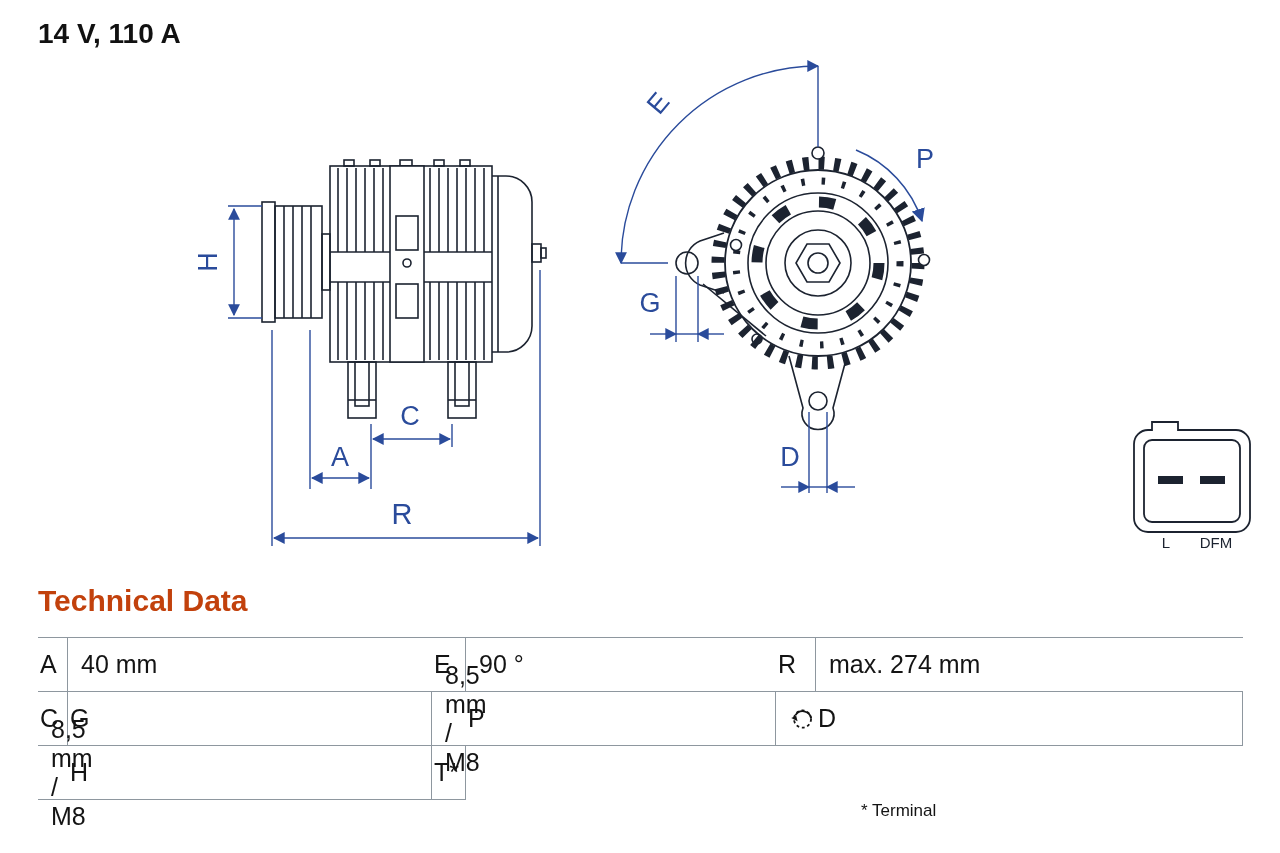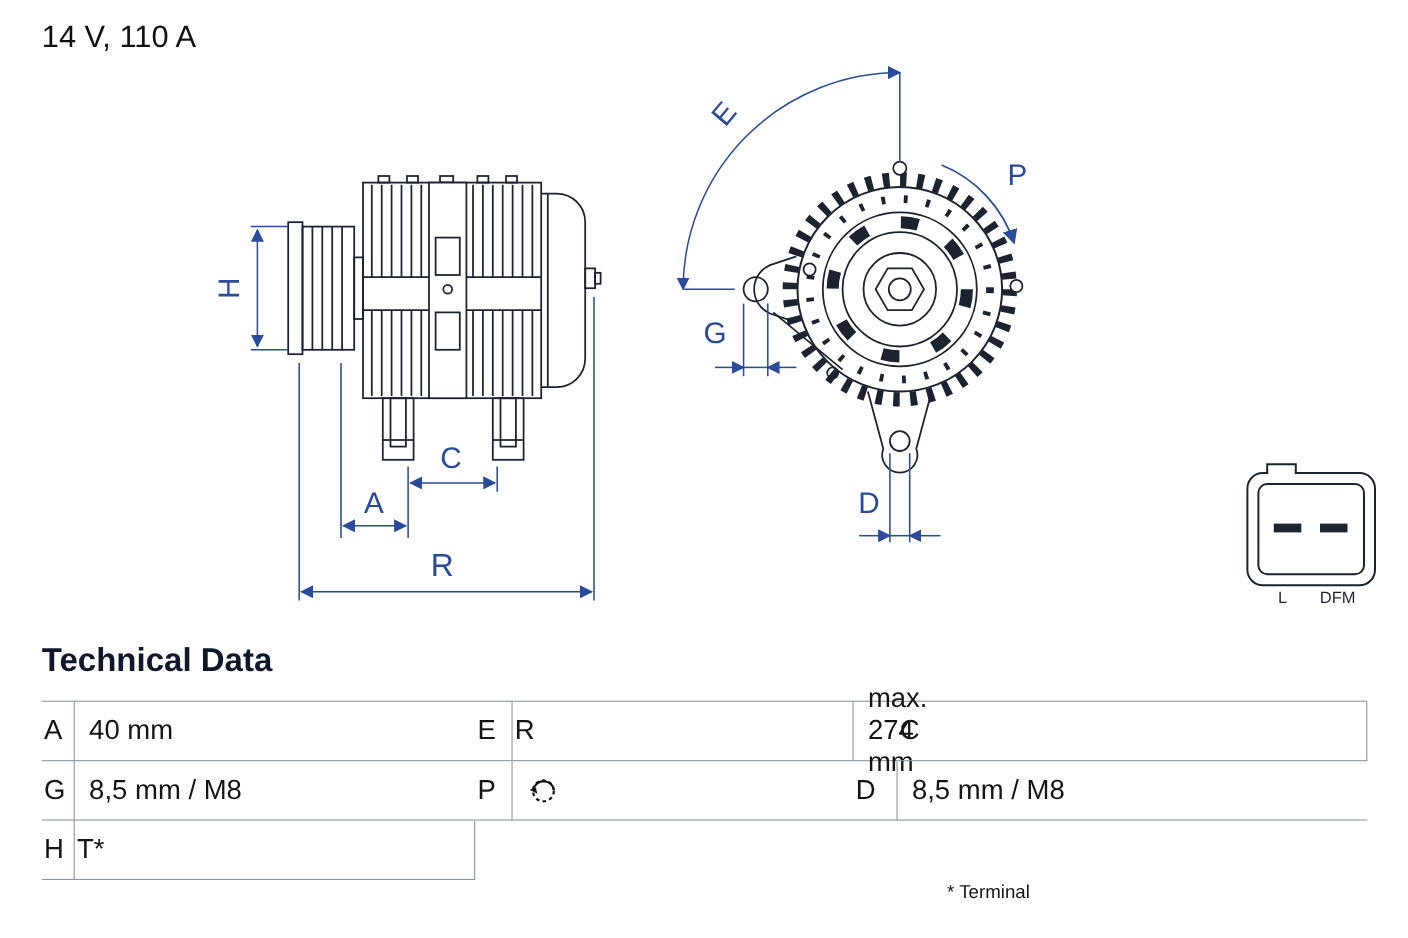--- a/index.html
+++ b/index.html
@@ -2,30 +2,30 @@
 <html><head>
 <meta charset="utf-8">
 <style>
   html,body{margin:0;padding:0;background:#fff;}
   body{
     width:1280px;height:853px;position:relative;overflow:hidden;
     font-family:"Liberation Sans",sans-serif;color:#151515;
   }
   .rating{
     position:absolute;left:38px;top:18px;
-    font-size:28px;font-weight:400;color:#111;
+    font-size:28px;font-weight:700;color:#111;
   }
   .drawing{position:absolute;left:0;top:0;}
   svg text{font-family:"Liberation Sans",sans-serif;}
   .dim-label{fill:#2a4b9b;font-size:27px;stroke:none;}
   .dim-label-big{fill:#2a4b9b;font-size:29px;stroke:none;}
   .pin-label{fill:#1c2330;font-size:15px;stroke:none;}
   .tech-title{
     position:absolute;left:38px;top:584px;
-    font-size:30px;font-weight:700;color:#0f172a;margin:0;
+    font-size:30px;font-weight:700;color:#c2410c;margin:0;
   }
   .tech-table{
     position:absolute;left:38px;top:637px;width:1205px;
     display:grid;
     grid-template-columns:30px 364px 34px 310px 40px 1fr;
     border-top:1.5px solid #8e979f;
     font-size:25px;color:#141414;
   }
   .cell{
     border-bottom:1.5px solid #8e979f;
@@ -211,20 +211,21 @@
   </g>
 </svg>
 
 <h2 class="tech-title">Technical Data</h2>
 
 <div class="tech-table">
 
   <div class="cell key">A</div>
   <div class="cell val">40 mm</div>
   <div class="cell key">E</div>
+  <div class="cell val">90 °</div>
   <div class="cell key">R</div>
   <div class="cell val">max. 274 mm</div>
 
   <div class="cell key">C</div>
   <div class="cell key">G</div>
   <div class="cell val">8,5 mm / M8</div>
   <div class="cell key">P</div>
   <div class="cell val">
     <svg width="30" height="28" viewBox="0 0 30 28">
       <circle cx="15" cy="14" r="9.5" fill="none" stroke="#141414" stroke-width="2" stroke-dasharray="3.2 3"></circle>

